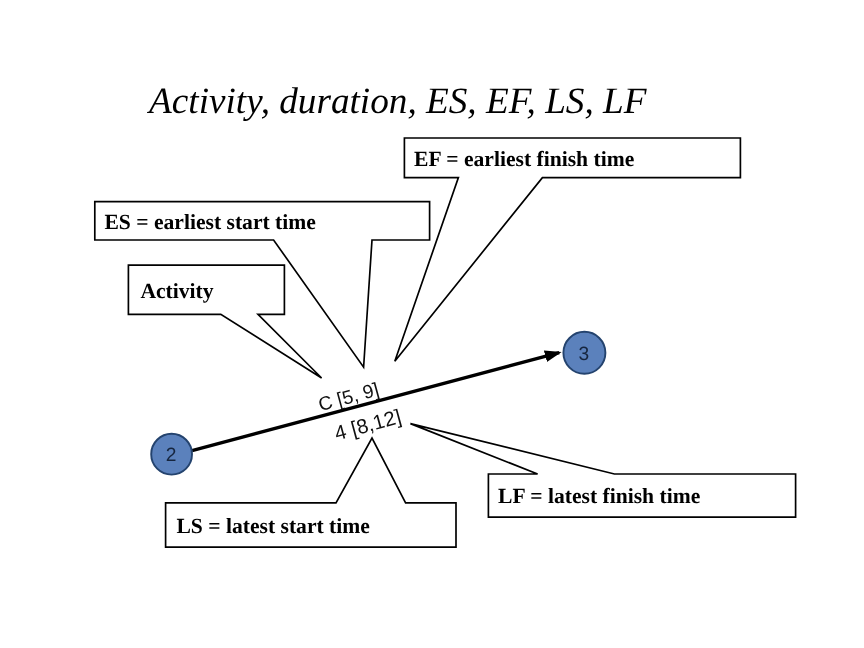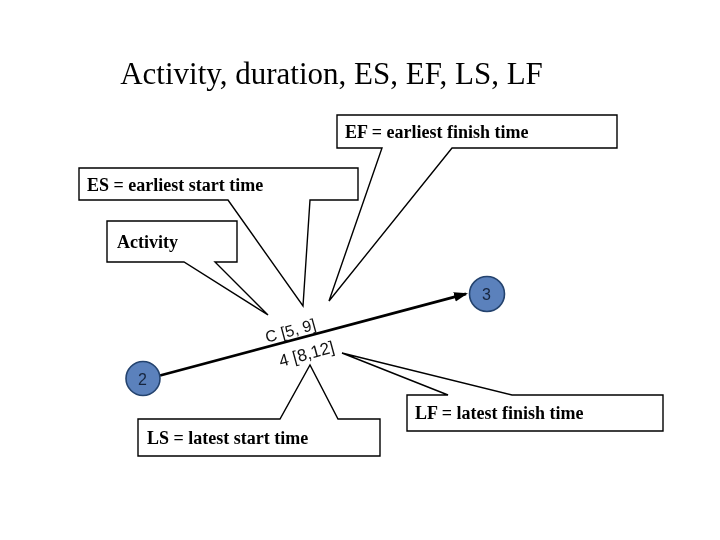--- a/index.html
+++ b/index.html
@@ -1,20 +1,20 @@
 <!DOCTYPE html>
 <html><head>
 <meta charset="utf-8">
 <style>
   html,body{margin:0;padding:0;background:#fff;}
   #slide{position:relative;width:720px;height:540px;background:#ffffff;overflow:hidden;
          font-family:"Liberation Serif",serif;}
-  #title{position:absolute;top:57px;left:0;width:663px;text-align:center;
+  #title{position:absolute;top:67px;left:0;width:663px;text-align:center;
          font-size:31px;line-height:34px;color:#000;font-weight:normal;margin:0;
-         letter-spacing:0px;}
+         letter-spacing:0px;font-style:italic;}
   svg{position:absolute;top:0;left:0;}
   .callout-shape{fill:#ffffff;stroke:#000000;stroke-width:1.4;stroke-linejoin:miter;}
   .callout-text{font-family:"Liberation Serif",serif;font-size:18px;font-weight:bold;fill:#000;}
   .edge-line{stroke:#000000;stroke-width:2.8;}
   .node-circle{stroke:#24436e;stroke-width:1.6;}
   .node-text{font-family:"Liberation Sans",sans-serif;font-size:16px;fill:#16253e;text-anchor:middle;}
   .edge-label{font-family:"Liberation Sans",sans-serif;fill:#101010;text-anchor:middle;}
   .edge-label-top{font-size:16px;}
   .edge-label-bottom{font-size:17px;}
 </style>

